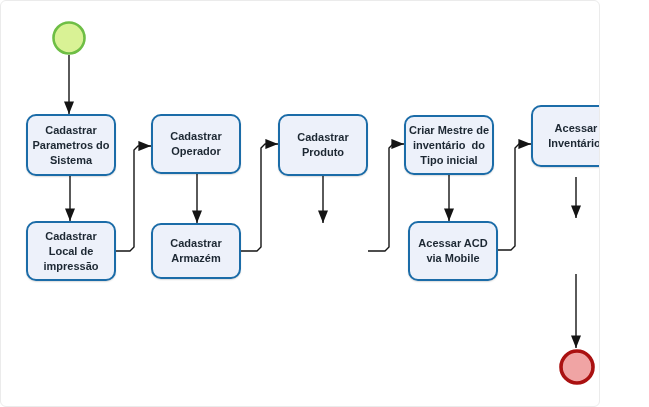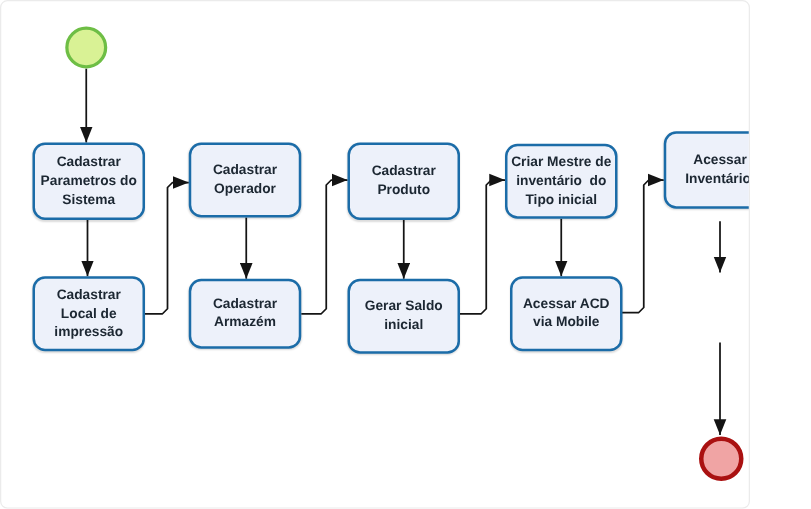--- a/index.html
+++ b/index.html
@@ -118,24 +118,20 @@
 Operador</span>
   </div>
   <div class="task t4">
     <span class="task-label">Cadastrar
 Armazém</span>
   </div>
   <div class="task t5">
     <span class="task-label">Cadastrar
 Produto</span>
   </div>
-  <div class="task t6">
-    <span class="task-label">Gerar Saldo
-inicial</span>
-  </div>
   <div class="task t7">
     <span class="task-label">Criar Mestre de
 inventário  do
 Tipo inicial</span>
   </div>
   <div class="task t8">
     <span class="task-label">Acessar ACD
 via Mobile</span>
   </div>
   <div class="task t9">

